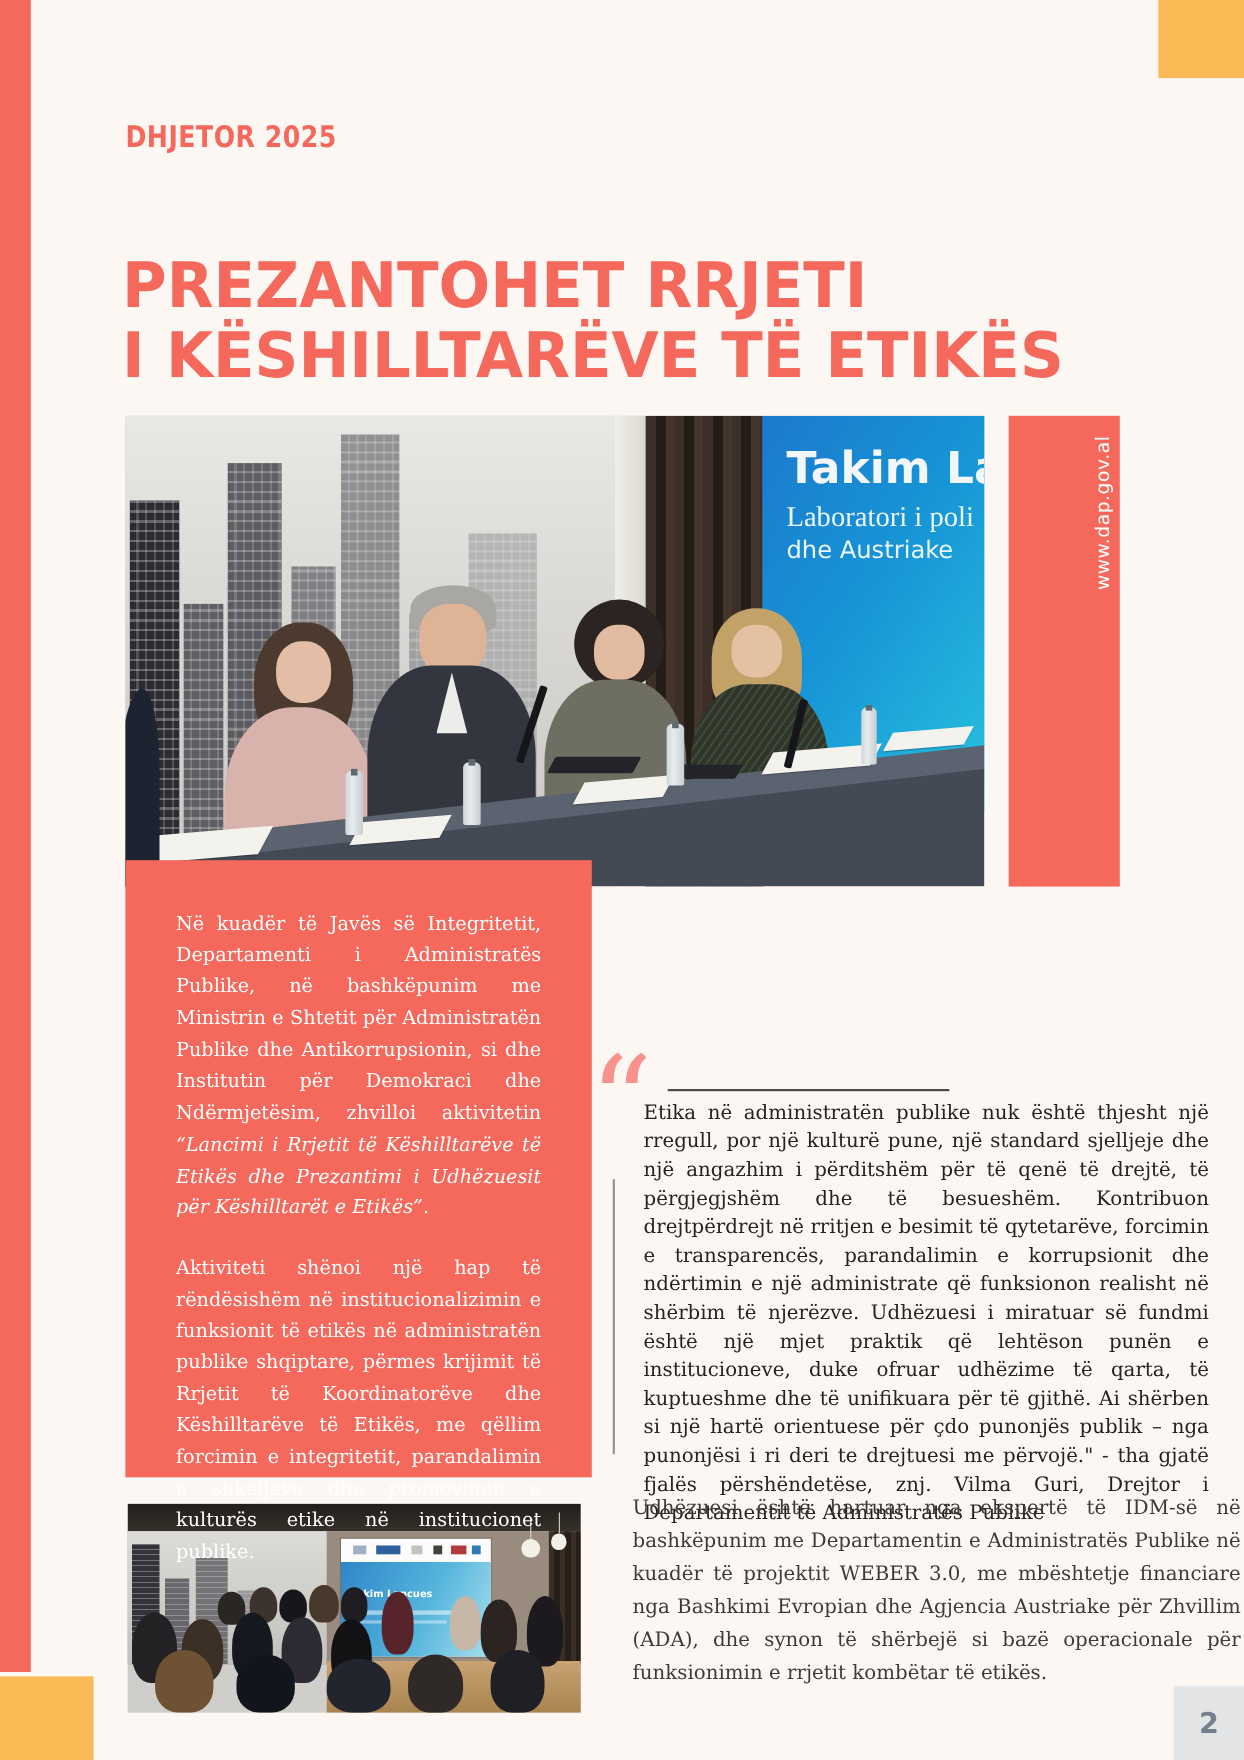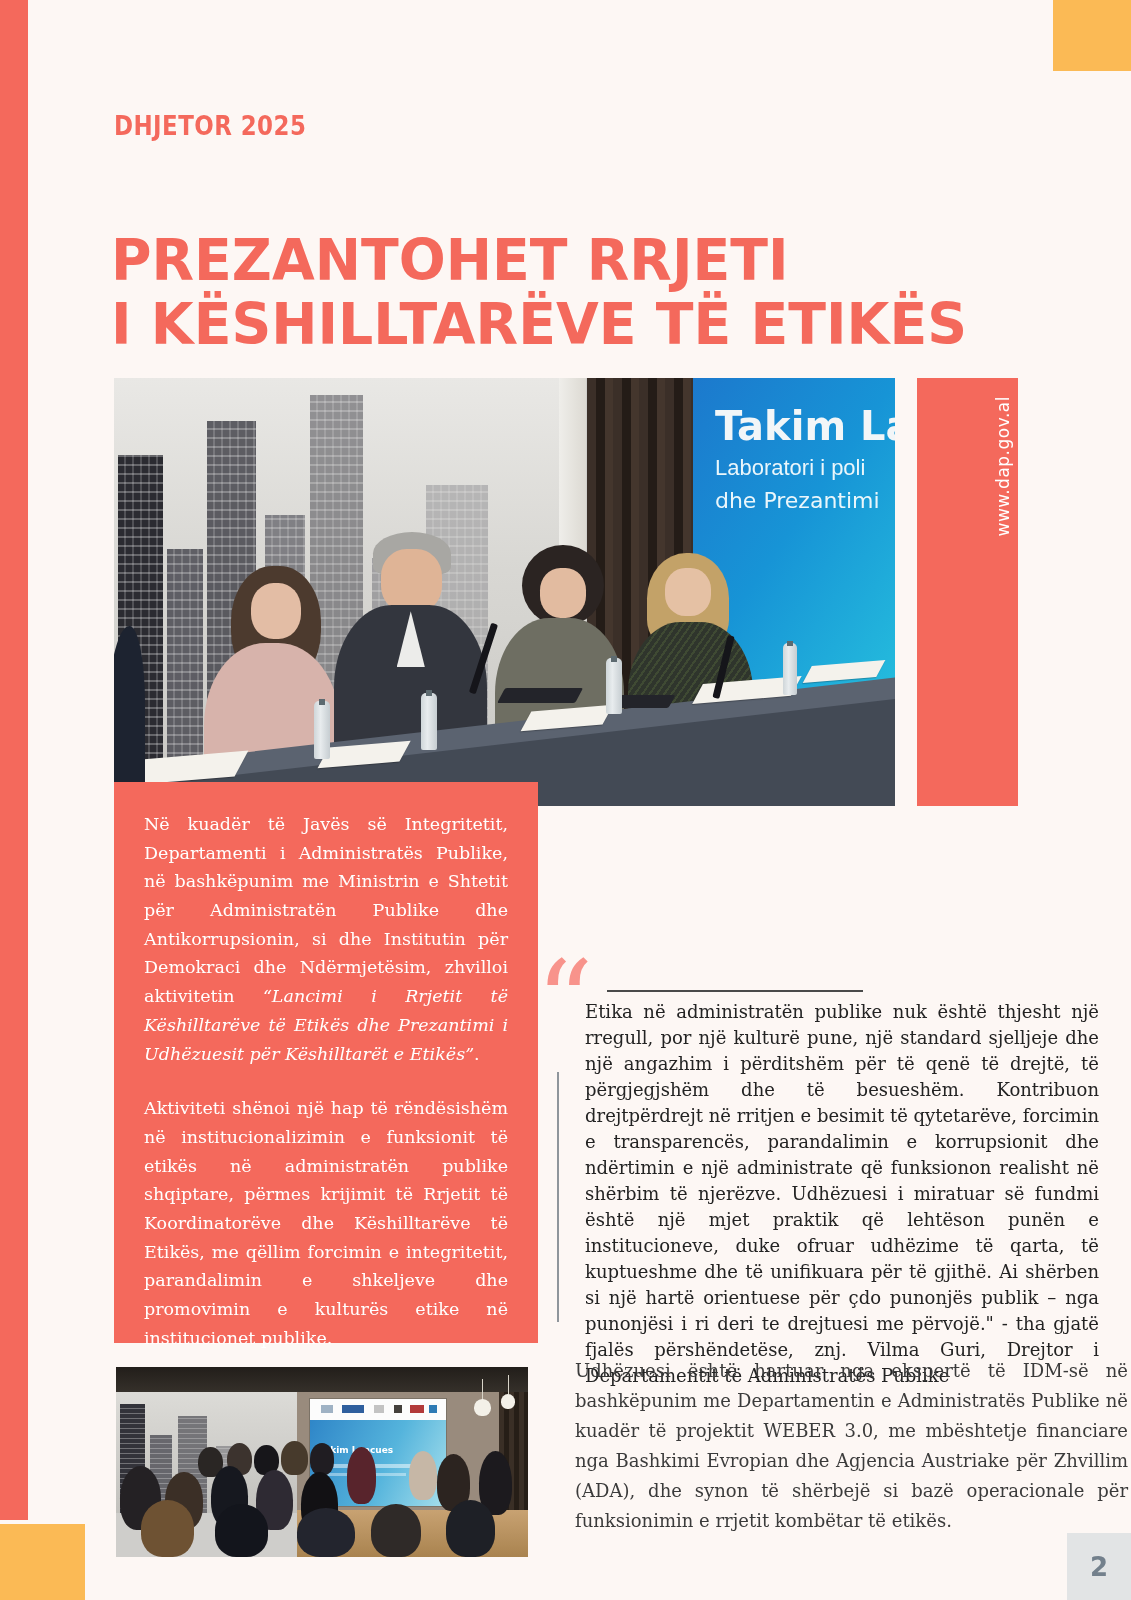--- a/index.html
+++ b/index.html
@@ -33,22 +33,22 @@
   .pm-mural i{display:block;bottom:0;background-image:
       repeating-linear-gradient(0deg,transparent 0 7px,rgba(255,255,255,.28) 7px 9px),
       repeating-linear-gradient(90deg,transparent 0 6px,rgba(255,255,255,.18) 6px 8px);}
   .pm-wallstrip{left:57%;top:0;width:3.5%;height:100%;background:linear-gradient(90deg,#efeeea,#dcd9d2);}
   .pm-curtain{left:60.5%;top:0;width:13.8%;height:100%;background:
       repeating-linear-gradient(90deg,#3b2f28 0 9px,#241c17 9px 18px,#44362d 18px 26px);}
   .pm-screen{left:74.1%;top:0;width:25.9%;height:84%;
       background:linear-gradient(125deg,#1c79cd 0%,#1794d6 45%,#27c2de 100%);overflow:hidden;}
   .pm-s1{left:11%;top:7%;font-family:"DejaVu Sans","Liberation Sans",sans-serif;font-weight:bold;
       font-size:40px;color:#f2f6f8;white-space:nowrap;}
-  .pm-s2{left:11%;top:21.5%;font-family:Liberation Sans, sans-serif;
-      font-size:22px;color:#eaf6fb;white-space:nowrap;}
+  .pm-s2{left:11%;top:21.5%;font-family:Liberation Serif, serif;
+      font-size:26px;color:#eaf6fb;white-space:nowrap;}
   .pm-s3{left:11%;top:30.5%;font-family:"DejaVu Sans","Liberation Sans",sans-serif;
       font-size:22px;color:#eaf6fb;white-space:nowrap;}
   .hair,.face,.torso,.bottle,.mic,.paper,.folder{display:block;}
   .bottle{background:linear-gradient(90deg,#cfd6d9,#e8ecee 40%,#c6cdd1);border-radius:5px 5px 2px 2px;}
   .bottle b{left:30%;top:-4%;width:40%;height:10%;background:#5d6a70;display:block;}
   .mic{background:#15151a;border-radius:2px;}
   .paper{background:#f4f2ec;transform:skewX(-32deg) rotate(-5deg);box-shadow:0 1px 1px rgba(0,0,0,.25);}
   .folder{background:#23242a;border-radius:2px;transform:skewX(-28deg);}
   .table-top{left:0;top:0;width:100%;height:100%;background:#5b6370;
       clip-path:polygon(0 91%,100% 70%,100% 77%,0 98%);}
@@ -70,21 +70,21 @@
       font-size:9px;color:#fff;white-space:nowrap;}
   .bp-fade1{left:7%;top:52%;width:84%;height:4%;background:rgba(255,255,255,.5);}
   .bp-fade2{left:7%;top:62%;width:64%;height:4%;background:rgba(255,255,255,.4);}
   .bp-floor{left:44%;top:75%;width:56%;height:25%;background:linear-gradient(180deg,#c8a272,#a9834f);}
   .bp-lamp{background:#f3f0e8;border-radius:50% 50% 45% 45%;}
   .bp-lamp:before{content:"";position:absolute;left:45%;top:-120%;width:8%;height:120%;background:#d8d4c8;}
   .hd{display:block;border-radius:50% 50% 40% 40%;}
   
   .redbox{left:114px;top:782px;width:424px;height:561px;background:#f4695c;
       padding:28px 30px;box-sizing:border-box;z-index:5;}
-  .redbox p{margin:0;color:#ffffff;font-size:17.5px;line-height:1.64;text-align:justify;}
+  .redbox p{margin:16px;color:#ffffff;font-size:17.5px;line-height:1.64;text-align:justify;}
   .redbox p + p{margin-top:26px;}
   .redbar{left:917px;top:378px;width:101px;height:428px;background:#f4695c;}
   .vtext{position:absolute;top:18px;right:5px;writing-mode:vertical-rl;transform:rotate(180deg);
       font-family:"DejaVu Sans","Liberation Sans",sans-serif;font-size:17px;color:#fff;letter-spacing:.5px;}
   
   .col-p1{left:575px;top:808px;width:552px;margin:0;font-size:18px;line-height:35px;text-align:justify;}
   .q-sep{left:607px;top:990px;width:256px;height:2px;background:#4a4a4a;}
   .q-mark{left:536px;top:946px;font-family:"DejaVu Serif","Liberation Serif",serif;
       font-size:112px;line-height:112px;color:#f8938b;}
   .q-vline{left:557px;top:1072px;width:2px;height:250px;background:#8f959b;}
@@ -112,21 +112,21 @@
       <i style="left:34%;width:9%;height:68%;background-color:#5a5a62;opacity:.7;"></i>
       <i style="left:44%;width:12%;height:96%;background-color:#4b4b52;opacity:.55;"></i>
       <i style="left:58%;width:10%;height:58%;background-color:#6b6b72;opacity:.5;"></i>
       <i style="left:70%;width:14%;height:75%;background-color:#7a7a80;opacity:.4;"></i>
     </div>
     <div class="pm-wallstrip"></div>
     <div class="pm-curtain"></div>
     <div class="pm-screen">
       <div class="pm-s1">Takim La</div>
       <div class="pm-s2">Laboratori i poli</div>
-      <div class="pm-s3">dhe Prezantimi</div>
+      <div class="pm-s3">dhe Austriake</div>
     </div>
 
     <span class="hair" style="left:15%;top:44%;width:11.5%;height:28%;background:#4c3a2e;border-radius:46%;"></span>
     <span class="face" style="left:17.6%;top:48%;width:6.4%;height:13%;background:#e3bda5;border-radius:45%;"></span>
     <span class="torso" style="left:11.5%;top:62%;width:17.5%;height:32%;background:#d7b3ab;border-radius:45% 45% 8% 8% / 60% 60% 8% 8%;"></span>
     <span class="hair" style="left:33.2%;top:36%;width:10%;height:10%;background:#a8a7a3;border-radius:50% 50% 20% 20%;"></span>
     <span class="face" style="left:34.2%;top:40%;width:7.8%;height:15%;background:#dfb496;border-radius:42%;"></span>
     <span class="torso" style="left:28.2%;top:53%;width:19.5%;height:42%;background:#33363e;border-radius:38% 38% 6% 6% / 46% 46% 5% 5%;"></span>
     <span class="face" style="left:36.2%;top:54.5%;width:3.6%;height:13%;background:#ececea;clip-path:polygon(50% 0,0 100%,100% 100%);"></span>
     <span class="hair" style="left:52.2%;top:39%;width:10.5%;height:19%;background:#2b2422;border-radius:50%;"></span>

